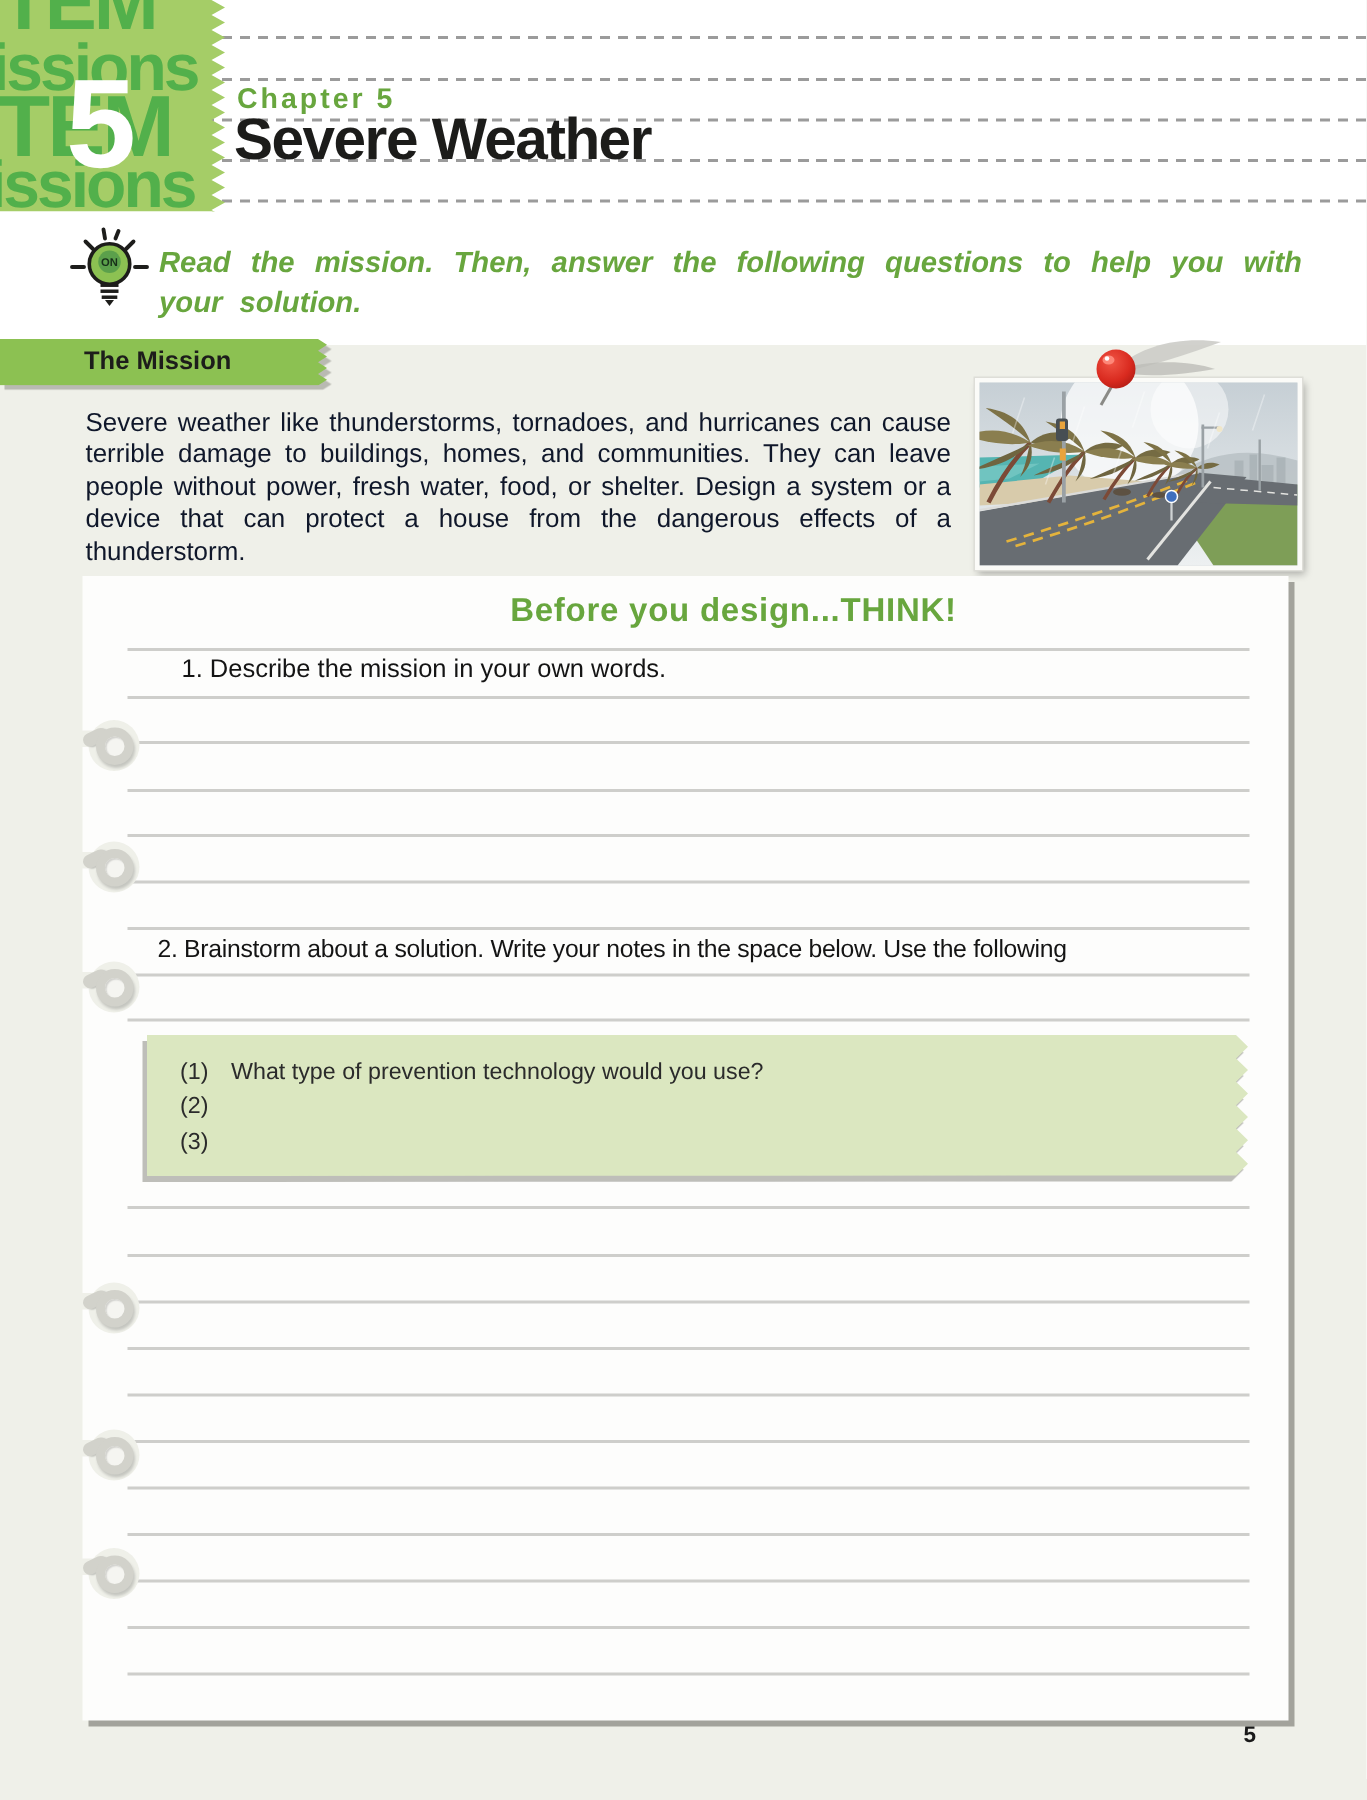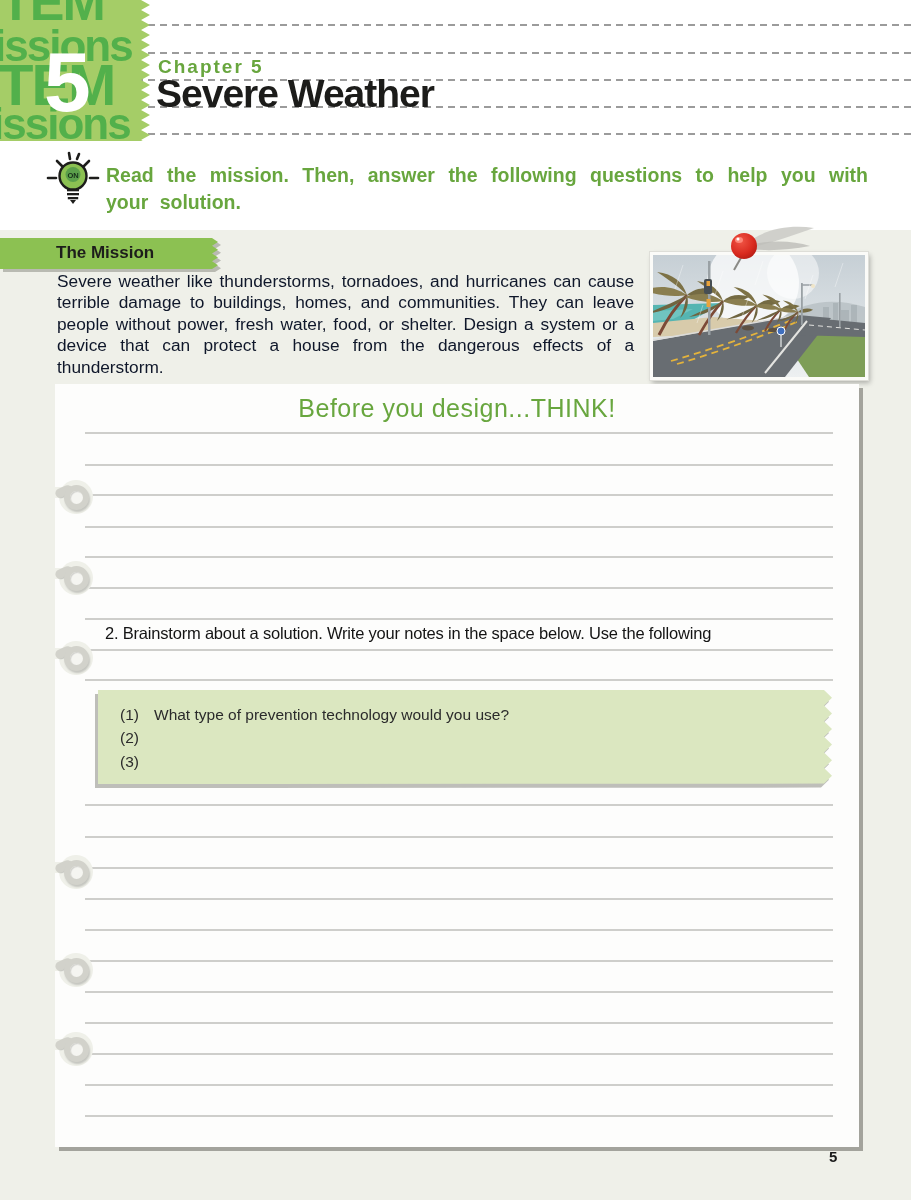--- a/index.html
+++ b/index.html
@@ -25,43 +25,43 @@
   .lr3{left:-8px;top:102px;font-size:44px;}
   .grade{position:absolute;left:44px;top:40px;font-size:84px;font-weight:bold;color:#ffffff;line-height:1;z-index:2;}
   .chapter{position:absolute;left:158px;top:56px;font-size:19px;font-weight:bold;
            color:var(--accent-green,#68a63e);letter-spacing:2px;}
   .title{position:absolute;left:156px;top:72px;margin:0;font-size:39px;font-weight:bold;
          color:var(--title-black,#1c1c1a);letter-spacing:-1px;}
   .instruction-row{position:absolute;left:44px;top:148px;width:830px;}
   .bulb{position:absolute;left:0;top:2px;}
   .instruction{position:absolute;left:62px;top:14px;width:762px;margin:0;
                font-size:19.5px;font-weight:bold;color:var(--accent-green,#68a63e);
-               line-height:27px;word-spacing:6px;text-align:justify;}
-
-  
-  .banner-wrap{position:absolute;left:0;top:238px;filter:drop-shadow(3px 3px 0 rgba(120,120,110,0.45));}
+               line-height:27px;word-spacing:6px;text-align:justify;font-style:italic;}
+
+  
+  .banner-wrap{position:absolute;left:0;top:226px;filter:drop-shadow(3px 3px 0 rgba(120,120,110,0.45));}
   .banner{width:218px;height:31px;background:var(--banner-green,#8cc152);}
   .banner span{display:block;padding-left:56px;line-height:30px;font-size:17px;font-weight:bold;color:#1d1d1b;}
 
   
   .mission-body{position:absolute;left:57px;top:271px;width:577px;margin:0;
                 font-size:17.3px;line-height:21.4px;color:#0f172a;text-align:justify;}
 
   
   .photo{position:absolute;left:650px;top:252px;width:212px;height:122px;
          border:3px solid #fbfbf8;box-shadow:0 0 0 1px #deded8, 2px 3px 5px rgba(0,0,0,.28);
          background:#cfd6da;}
   .photo svg{display:block;}
   .pin-svg{position:absolute;left:692px;top:218px;z-index:5;}
 
   
   .sheet{position:absolute;left:55px;top:384px;width:804px;height:763px;
          background:#fdfdfc;box-shadow:4px 4px 0 0 #a3a39c;}
   .sheet-heading{position:absolute;left:0;top:10px;width:100%;text-align:center;
-                 font-size:25px;font-weight:normal;color:var(--accent-green,#68a63e);letter-spacing:.5px;}
+                 font-size:22px;font-weight:bold;color:var(--accent-green,#68a63e);letter-spacing:.5px;padding-left:32px;}
   .rule{position:absolute;left:30px;width:748px;height:2px;background:#bdbdbb;opacity:.75;}
   .q{position:absolute;color:#141414;}
   .q1{left:66px;top:52px;font-size:17px;}
   .q2a{left:50px;top:240px;font-size:16.5px;white-space:nowrap;letter-spacing:-0.2px;}
   .q2b{left:72px;top:270px;font-size:16.5px;}
 
   
   .hole{position:absolute;left:-2px;width:44px;height:36px;}
   .notch{position:absolute;left:6px;top:0;width:34px;height:34px;border-radius:50%;background:#eff0e9;}
   .notch::before{content:'';position:absolute;left:-8px;top:7px;width:16px;height:11px;background:#eff0e9;}
@@ -223,20 +223,21 @@
     <path d="M54,28 C74,22 100,22 118,28 C96,32 72,34 54,30 Z" fill="#bdbdb8" opacity="0.8"></path>
     <line x1="50" y1="38" x2="42" y2="52" stroke="#8a8a86" stroke-width="2"></line>
     <circle cx="52" cy="28" r="13" fill="url(#pg)"></circle>
     <ellipse cx="47" cy="22" rx="4" ry="3" fill="#ff8d7e" opacity="0.9"></ellipse>
     <circle cx="46" cy="21" r="1.5" fill="#ffffff"></circle>
   </svg>
 
   <div class="sheet" id="sheet">
     <div class="sheet-heading">Before you design...THINK!</div>
 
+    <div class="q q1">1.  Describe the mission in your own words.</div>
     <div class="q q2a">2. Brainstorm about a solution. Write your notes in the space below. Use the following</div>
 
     <div class="box-wrap">
       <div class="brainstorm-box" id="brainstorm-box" style="clip-path: polygon(0px 0px, 726px 0px, 734px 7.8px, 726px 15.6px, 734px 23.4px, 726px 31.2px, 734px 39px, 726px 46.8px, 734px 54.6px, 726px 62.4px, 734px 70.2px, 726px 78px, 734px 85.8px, 726px 93.6px, 0px 94px);">
         <div class="b-row">
           <span class="b-num">(1)</span>
           <span class="b-text">What type of prevention technology would you use?</span>
         </div>
         <div class="b-row">
           <span class="b-num">(2)</span>

